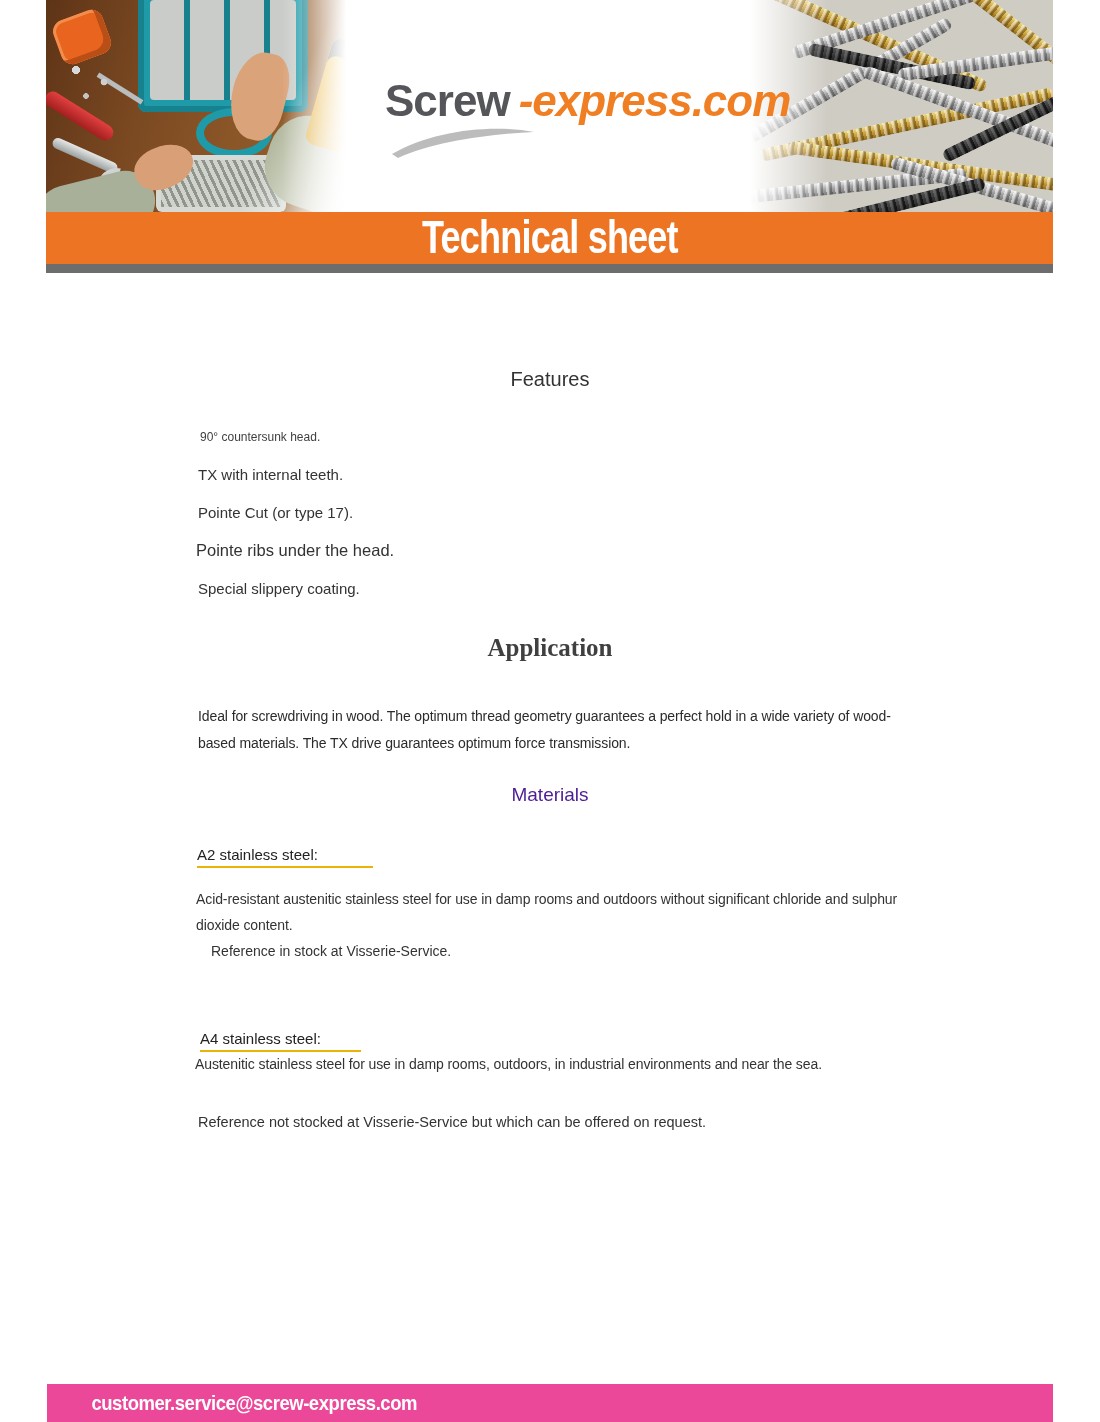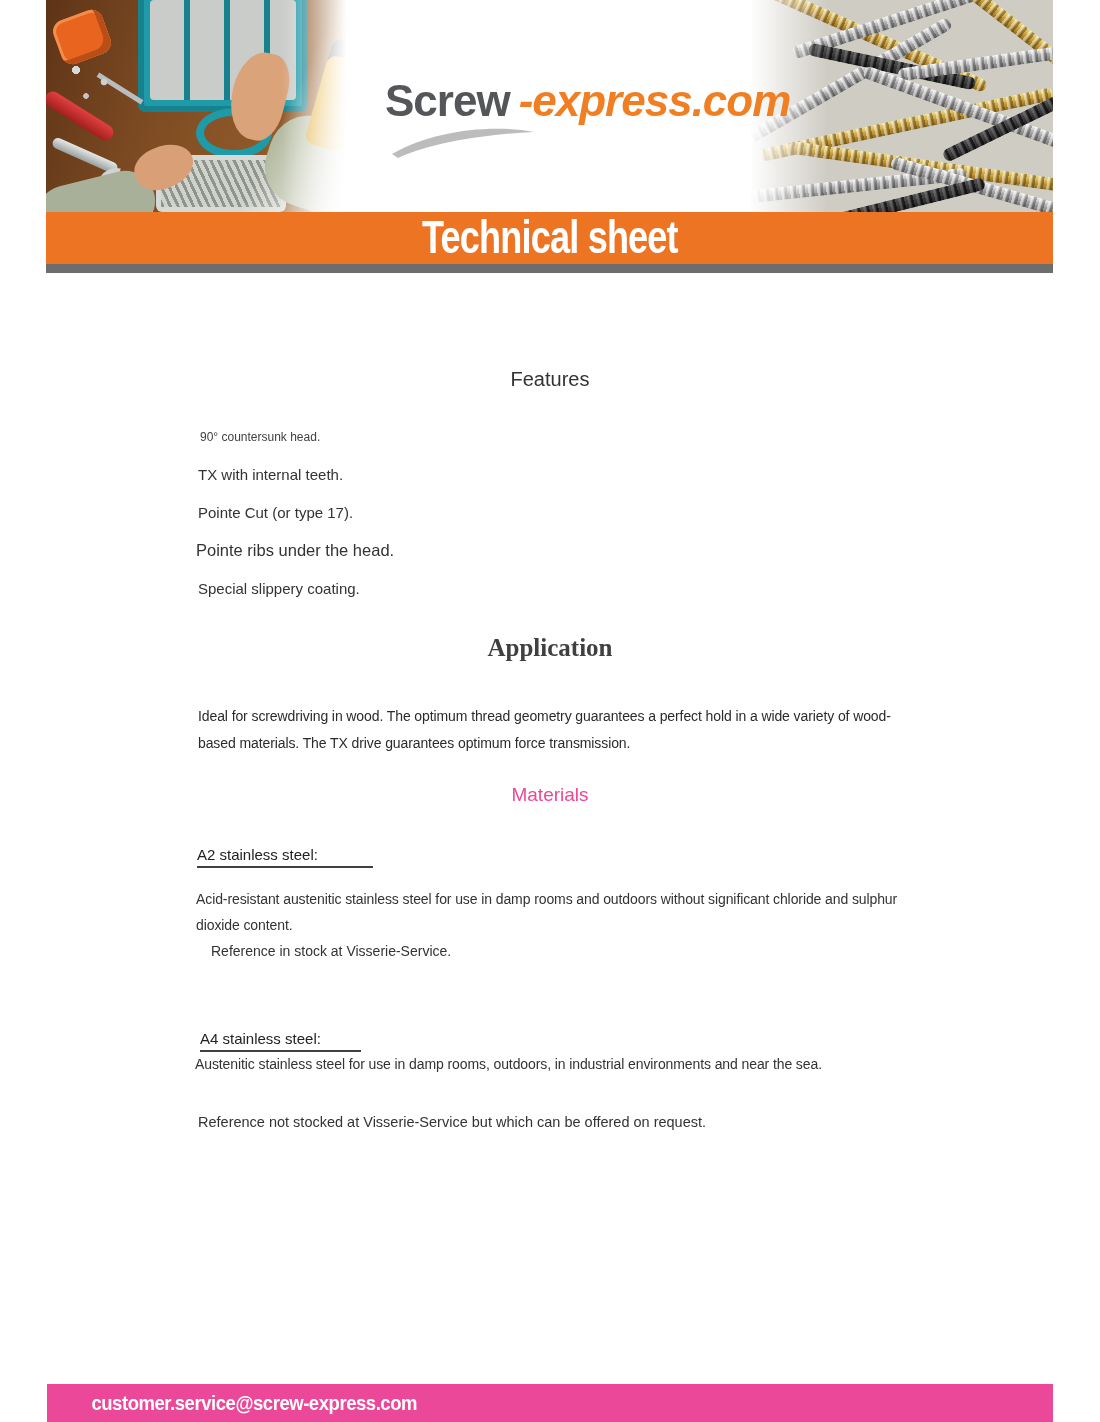--- a/index.html
+++ b/index.html
@@ -33,33 +33,33 @@
   .swoosh{position:absolute;left:388px;top:122px;}
 
   
   .banner{position:absolute;left:46px;top:212px;width:1007px;height:52px;background:#ed7423;
           text-align:center;line-height:50px;}
   .banner span{display:inline-block;color:#fff;font-weight:bold;font-size:44px;
                transform:scale(.82,1.05);letter-spacing:-1px;}
   .divider-bar{position:absolute;left:46px;top:264px;width:1007px;height:9px;background:#6d6d6d;}
 
   
-  .center-h{position:absolute;left:0;width:1100px;text-align:center;color:#ec4899;}
+  .center-h{position:absolute;left:0;width:1100px;text-align:center;color:#4c1d95;}
   .h-features{top:368px;font-size:20px;font-weight:400;}
   .h-application{top:634px;font-size:25px;font-weight:bold;font-family:"Liberation Serif",serif;color:#404040;}
   .h-materials{top:784px;font-size:19px;font-weight:400;}
   .txt{position:absolute;color:#333;}
   .feat0{left:200px;top:430px;font-size:12px;color:#3f3f3f;}
   .feat1{left:198px;top:466px;font-size:15px;}
   .feat2{left:198px;top:504px;font-size:15px;}
   .feat3{left:196px;top:541px;font-size:16.5px;}
   .feat4{left:198px;top:580px;font-size:15px;}
   .app-body{left:198px;top:703px;width:702px;font-size:14px;line-height:27px;letter-spacing:-.1px;color:#2b2b2b;}
   .mat-label{font-size:15px;color:#222;}
-  .mat-label span{border-bottom:2px solid #404040;padding-bottom:3px;display:inline-block;}
+  .mat-label span{border-bottom:2px solid #eab308;padding-bottom:3px;display:inline-block;}
   .a2l{left:197px;top:846px;}
   .a2l span{padding-right:55px;}
   .a4l{left:200px;top:1018px;margin-top:12px;}
   .a4l span{padding-right:40px;}
   .a2d{left:196px;top:886px;width:716px;font-size:14px;line-height:26px;letter-spacing:-.1px;}
   .a2r{left:199px;top:943px;font-size:14px;margin-left:12px;}
   .a4d{left:195px;top:1056px;width:780px;font-size:14px;letter-spacing:-.1px;}
   .a4r{left:198px;top:1114px;font-size:14.5px;}
 
   

